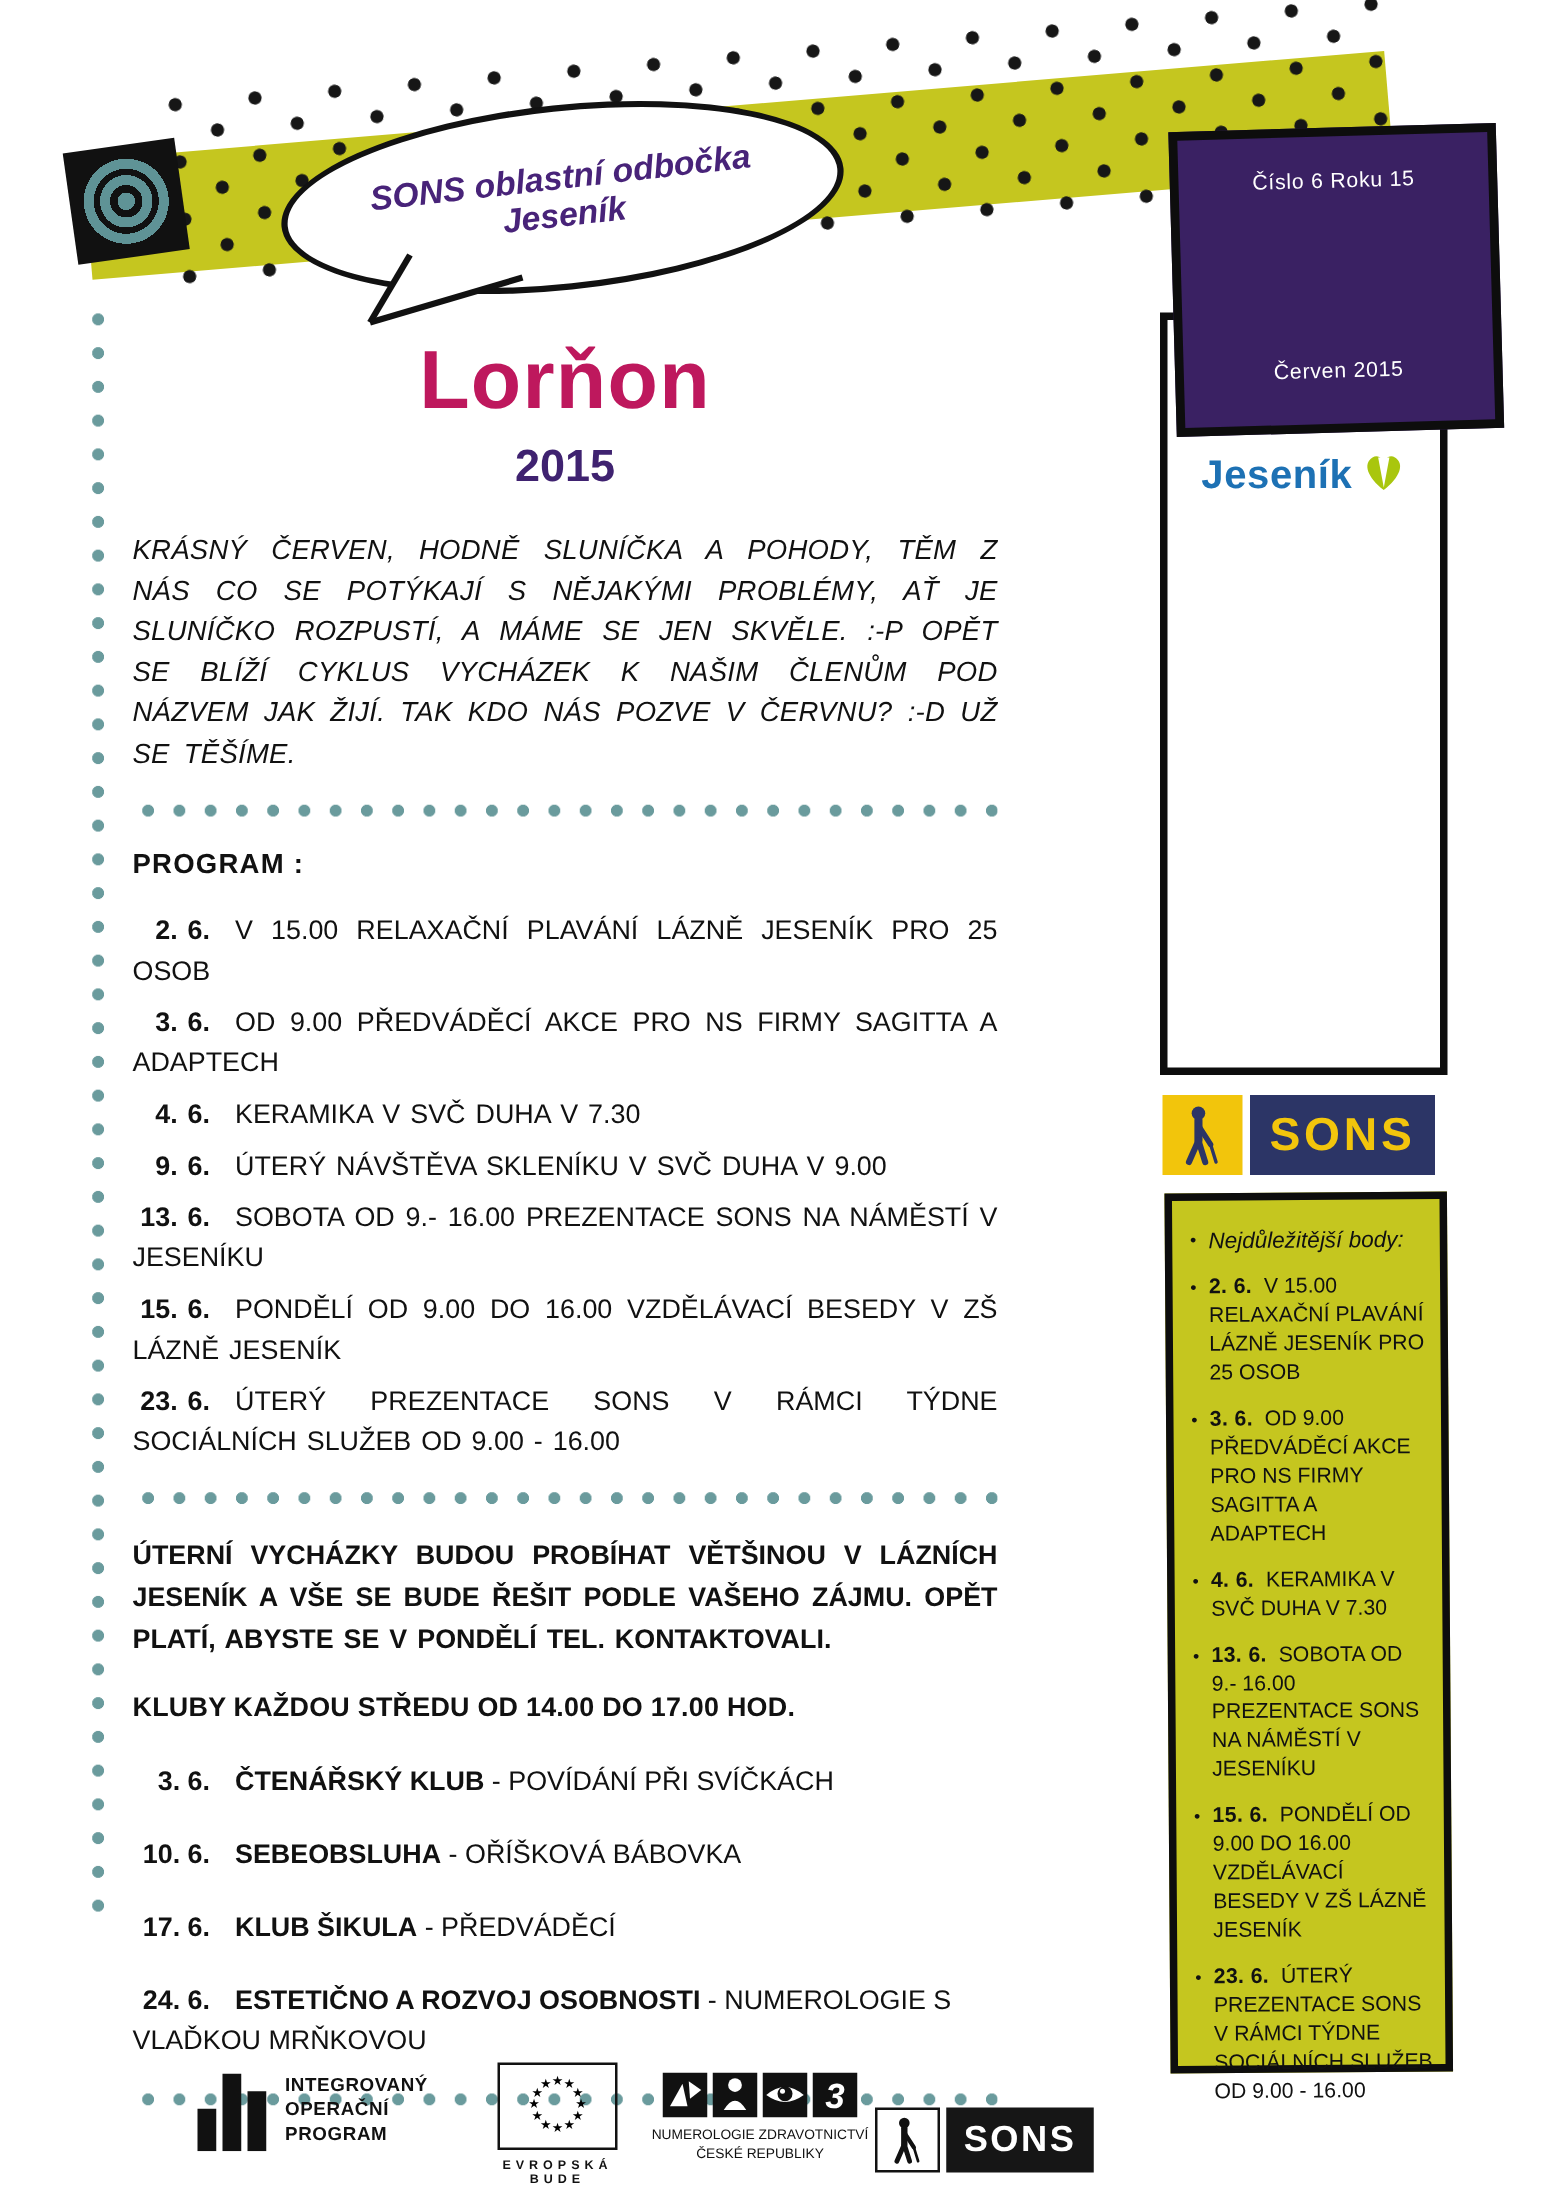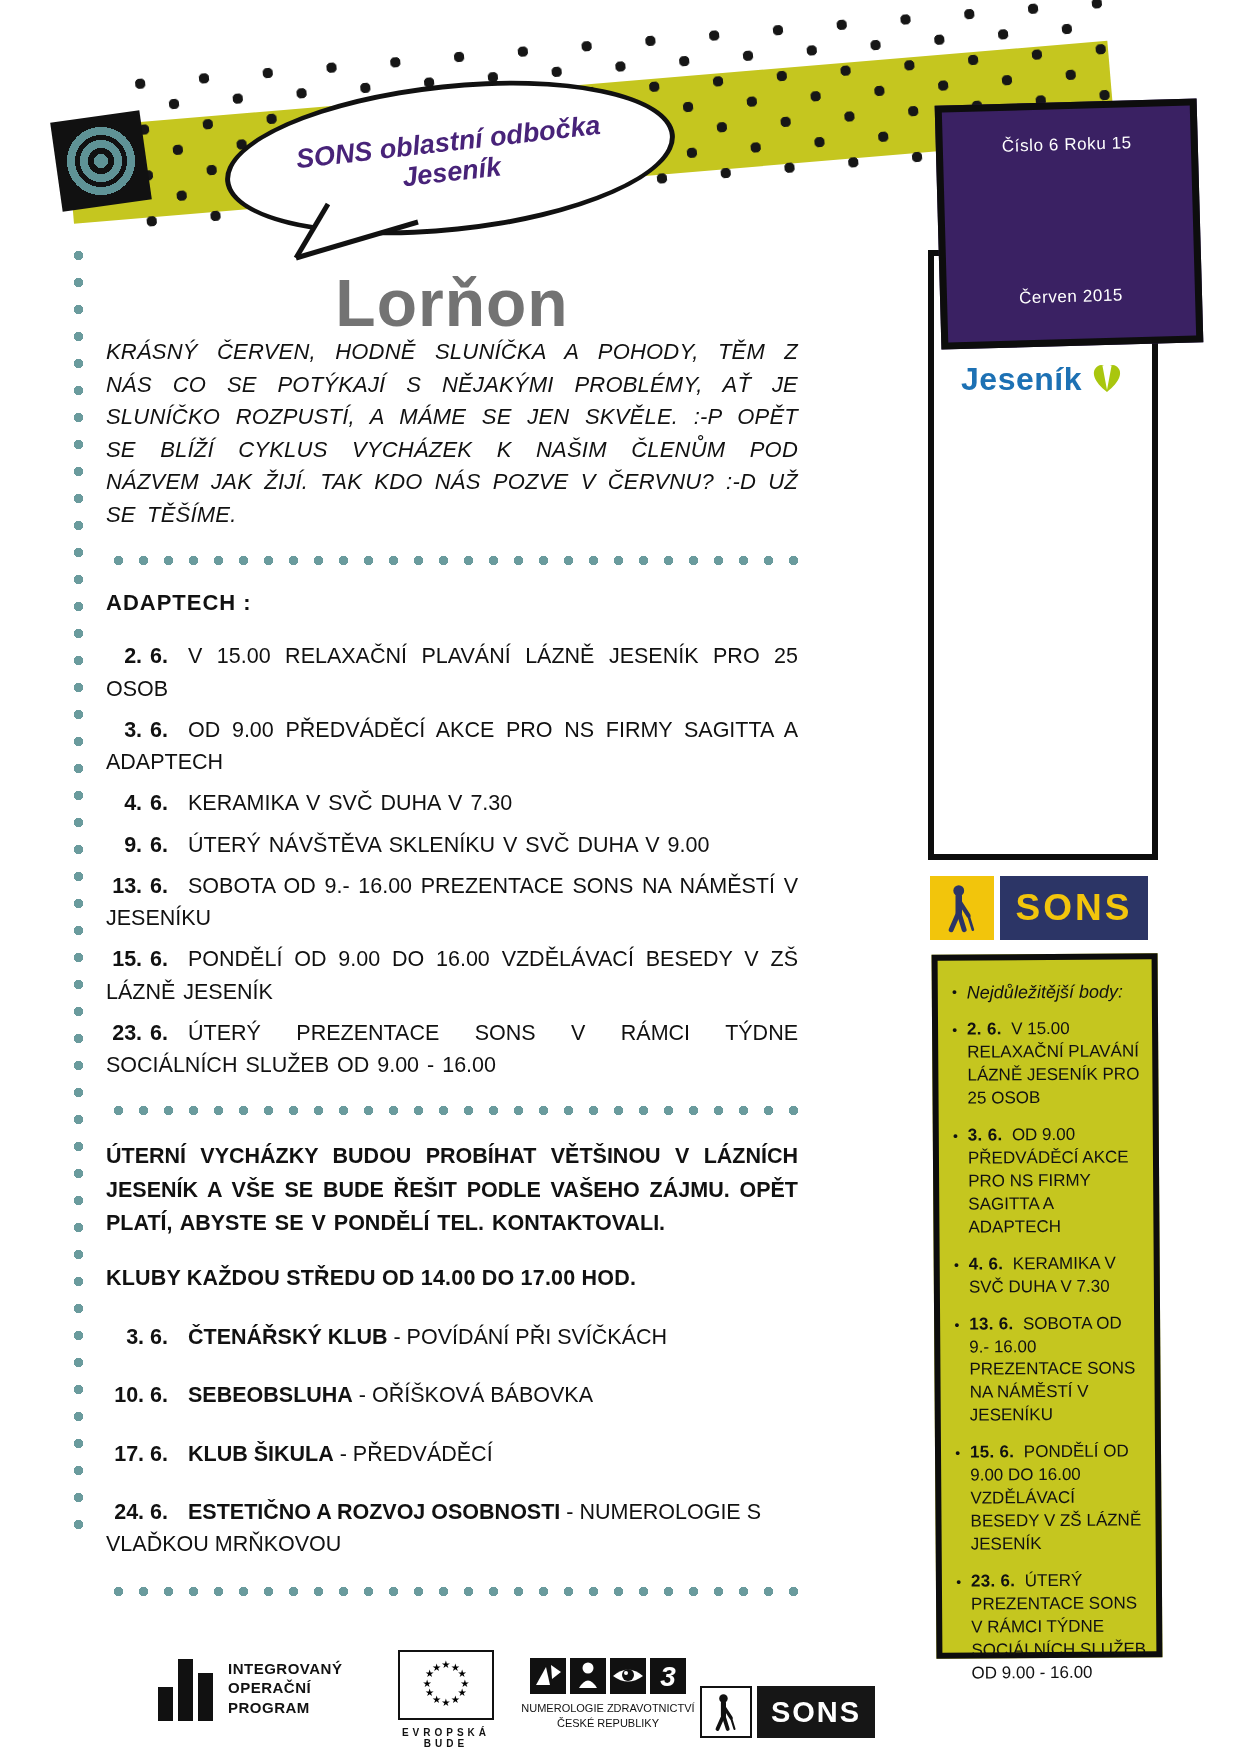--- a/index.html
+++ b/index.html
@@ -62,21 +62,21 @@
   
   .left-dots{position:absolute;left:73px;top:242px;width:11px;height:1292px;z-index:1;
     background-image:radial-gradient(circle,#6a9b9d 0 4.5px,rgba(0,0,0,0) 5px);
     background-size:11px 27px;background-repeat:repeat-y;}
   .sep-dots{height:11px;margin:24px 0;
     background-image:radial-gradient(circle,#6a9b9d 0 4.5px,rgba(0,0,0,0) 5px);
     background-size:25px 11px;background-repeat:repeat-x;background-position:0 50%;}
 
   
   .main{position:absolute;left:106px;top:270px;width:692px;z-index:2;}
-  .masthead{margin:0;text-align:center;color:#737373;font-size:66px;font-weight:bold;
+  .masthead{margin:0;text-align:center;color:#be185d;font-size:66px;font-weight:bold;
     letter-spacing:1px;line-height:1;}
   .year{text-align:center;color:#3f2270;font-size:36px;font-weight:bold;margin:16px 0 30px;}
   .intro{font-size:22px;line-height:1.48;text-align:justify;word-spacing:5px;letter-spacing:.2px;margin:0;font-style:italic;}
   .prog-head{font-size:22px;font-weight:bold;letter-spacing:1px;margin:18px 0 24px;}
   .prog-item{font-size:21.5px;line-height:1.5;margin:0 0 9px;text-align:justify;word-spacing:2px;}
   .dateslot{display:inline-block;min-width:62px;text-align:right;margin-right:20px;}
   .note{font-size:21.5px;font-weight:bold;line-height:1.55;text-align:justify;word-spacing:2px;margin:0 0 26px;}
   .kluby{font-size:21.5px;font-weight:bold;margin:0 0 30px;letter-spacing:.2px;}
   .club{font-size:21.5px;line-height:1.5;margin:0 0 26px;}
 
@@ -154,26 +154,27 @@
     <div class="hl-item"><b>4. 6.</b>&nbsp;&nbsp;<span>KERAMIKA V SVČ DUHA V 7.30</span></div>
     <div class="hl-item"><b>13. 6.</b>&nbsp;&nbsp;<span>SOBOTA OD 9.- 16.00 PREZENTACE SONS NA NÁMĚSTÍ V JESENÍKU</span></div>
     <div class="hl-item"><b>15. 6.</b>&nbsp;&nbsp;<span>PONDĚLÍ OD 9.00 DO 16.00 VZDĚLÁVACÍ BESEDY V ZŠ LÁZNĚ JESENÍK</span></div>
     <div class="hl-item"><b>23. 6.</b>&nbsp;&nbsp;<span>ÚTERÝ PREZENTACE SONS V RÁMCI TÝDNE SOCIÁLNÍCH SLUŽEB OD 9.00 - 16.00</span></div>
   </div>
 
   <div class="left-dots"></div>
 
   <div class="main">
     <h1 class="masthead">Lorňon</h1>
+    <div class="year">2015</div>
 
     <p class="intro">KRÁSNÝ  ČERVEN, HODNĚ SLUNÍČKA A POHODY, TĚM Z NÁS CO SE POTÝKAJÍ  S NĚJAKÝMI PROBLÉMY, AŤ JE SLUNÍČKO ROZPUSTÍ, A MÁME SE JEN SKVĚLE. :-P  OPĚT SE BLÍŽÍ CYKLUS VYCHÁZEK K NAŠIM  ČLENŮM POD NÁZVEM JAK ŽIJÍ. TAK KDO NÁS POZVE V ČERVNU? :-D UŽ SE TĚŠÍME.</p>
 
     <div class="sep-dots"></div>
 
-    <p class="prog-head">ADAPTECH :</p>
+    <p class="prog-head">PROGRAM :</p>
 
     <p class="prog-item"><b class="dateslot">2. 6.</b><span>V 15.00 RELAXAČNÍ PLAVÁNÍ LÁZNĚ JESENÍK PRO 25 OSOB</span></p>
     <p class="prog-item"><b class="dateslot">3. 6.</b><span>OD 9.00 PŘEDVÁDĚCÍ AKCE PRO NS FIRMY SAGITTA A ADAPTECH</span></p>
     <p class="prog-item"><b class="dateslot">4. 6.</b><span>KERAMIKA V SVČ DUHA V 7.30</span></p>
     <p class="prog-item"><b class="dateslot">9. 6.</b><span>ÚTERÝ NÁVŠTĚVA SKLENÍKU V SVČ DUHA V 9.00</span></p>
     <p class="prog-item"><b class="dateslot">13. 6.</b><span>SOBOTA OD 9.- 16.00 PREZENTACE SONS NA NÁMĚSTÍ V JESENÍKU</span></p>
     <p class="prog-item"><b class="dateslot">15. 6.</b><span>PONDĚLÍ OD 9.00 DO 16.00 VZDĚLÁVACÍ BESEDY V ZŠ LÁZNĚ JESENÍK</span></p>
     <p class="prog-item"><b class="dateslot">23. 6.</b><span>ÚTERÝ PREZENTACE SONS V RÁMCI TÝDNE SOCIÁLNÍCH SLUŽEB OD 9.00 - 16.00</span></p>
 
     <div class="sep-dots"></div>

